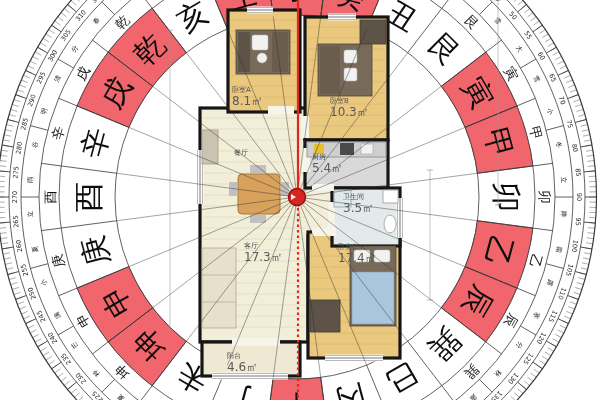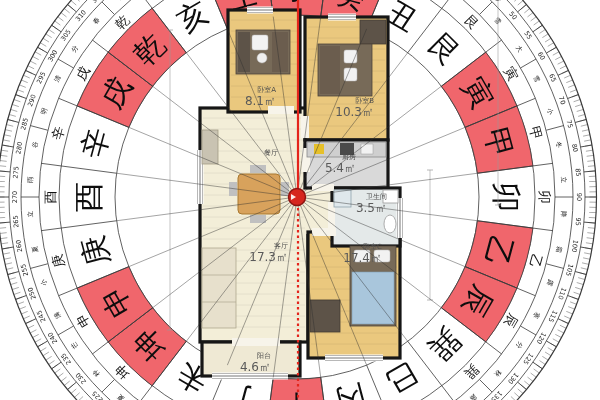--- a/index.html
+++ b/index.html
@@ -1,19 +1,19 @@
 <!DOCTYPE html>
 <html><head>
 <meta charset="utf-8">
 <style>
   html,body{margin:0;padding:0;background:#fff;}
   .stage{position:relative;width:600px;height:400px;background:#fff;overflow:hidden;
          font-family:"DejaVu Sans",sans-serif;}
   svg{position:absolute;left:0;top:0;}
-  .room-label{position:absolute;text-align:right;color:#4d4d4d;font-size:7px;line-height:1.18;
+  .room-label{position:absolute;text-align:left;color:#4d4d4d;font-size:7px;line-height:1.18;
               width:44px;transform:translateX(-50%);pointer-events:none;}
   .room-label .area{font-size:12px;display:block;color:#5a5a5a;}
   .room-label .rname{display:block;}
   .watermark{position:absolute;left:196px;top:249px;width:110px;text-align:left;pointer-events:none;}
   .wm-cn{font-size:43px;font-weight:bold;letter-spacing:1px;line-height:1;
          font-family:"DejaVu Sans",sans-serif;
          text-shadow:-2px 0 #fff,2px 0 #fff,0 -2px #fff,0 2px #fff,
                      -2px -2px #fff,2px 2px #fff,-2px 2px #fff,2px -2px #fff;}
   .wm-en{font-size:17px;font-weight:bold;margin-top:0px;letter-spacing:1px;
          font-family:"DejaVu Sans",sans-serif;

